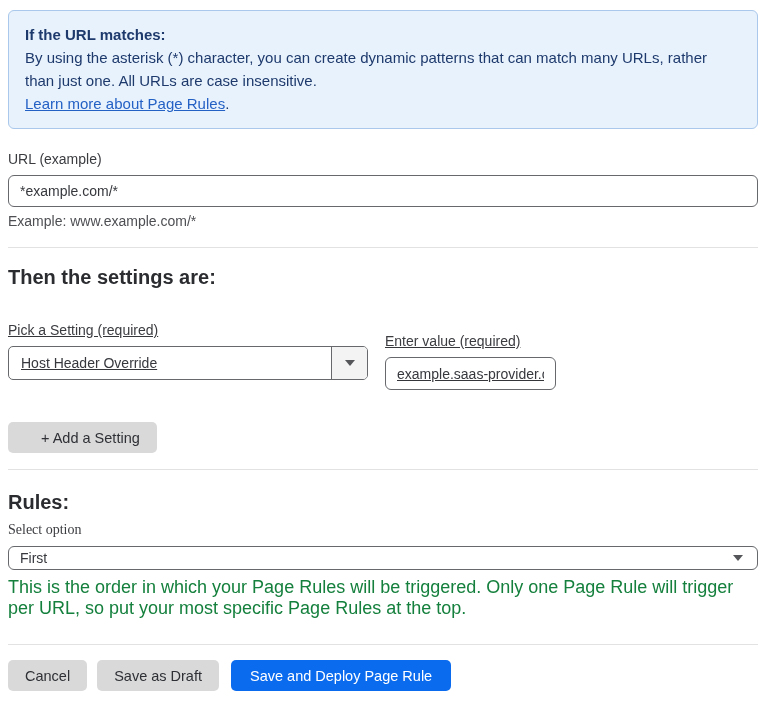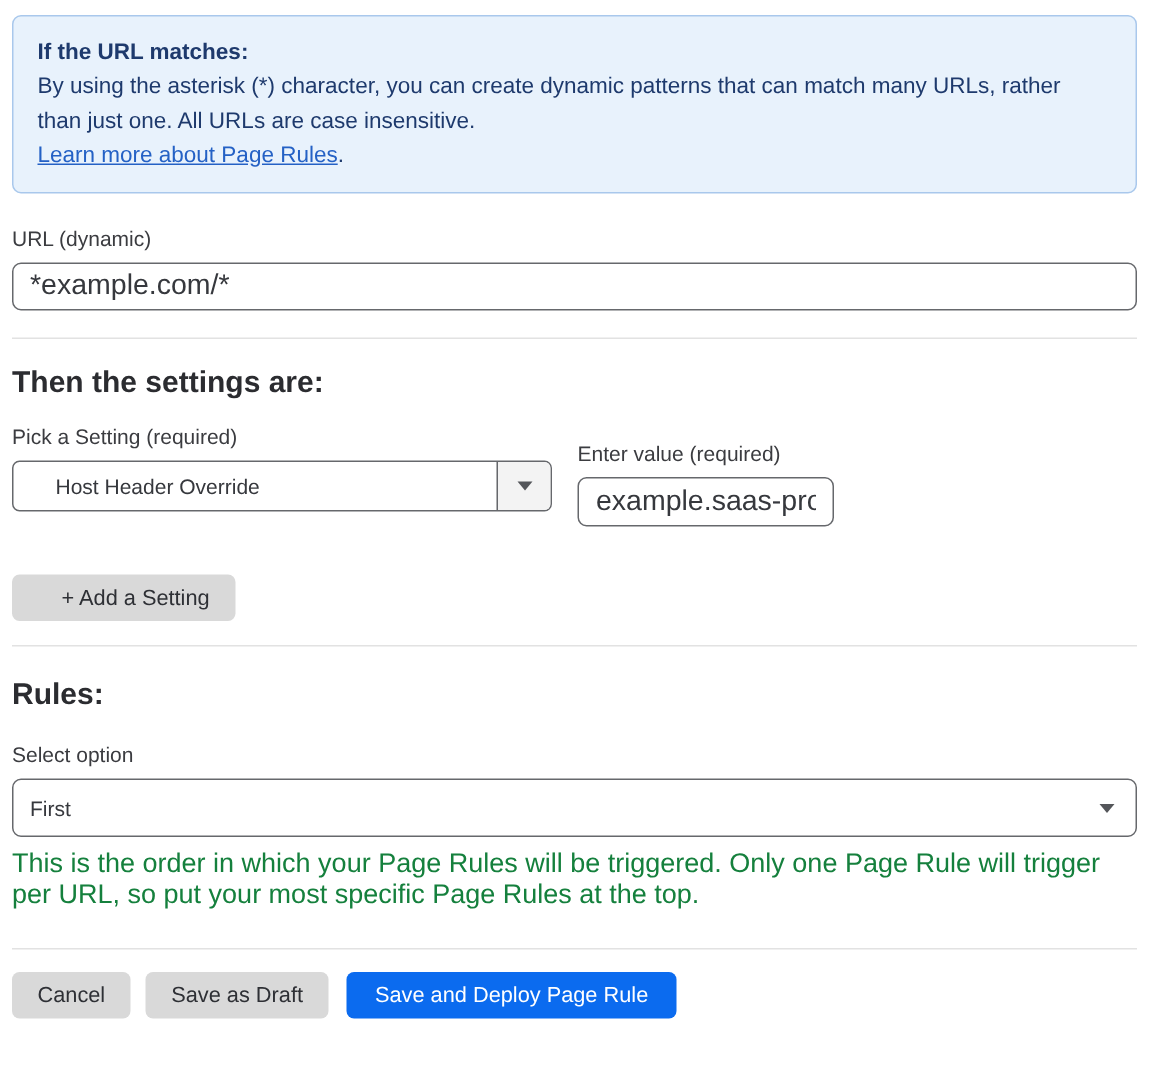--- a/index.html
+++ b/index.html
@@ -45,21 +45,21 @@
   }
 
   .text-input {
     display: block;
     width: 100%;
     height: 32px;
     border: 1px solid #66686c;
     border-radius: 6px;
     padding: 0 11px;
     font-family: inherit;
-    font-size: 19px;
+    font-size: 14px;
     color: #36383d;
     background: #fff;
     outline: none;
   }
 
   .hint-text {
     font-size: 14px;
     color: #4e4f53;
     margin-top: 6px;
   }
@@ -71,34 +71,33 @@
     margin: 0;
   }
 
   .section-heading {
     font-size: 20px;
     font-weight: bold;
     color: #2b2c30;
   }
 
   
-  .settings-row { display: flex; margin-top: 16px; }
+  .settings-row { display: flex; margin-top: 33px; text-decoration: underline; }
   .settings-col-left { width: 360px; }
   .settings-col-right { margin-left: 17px; margin-top: 11px; width: 171px; }
 
   .dropdown {
     display: flex;
     width: 360px;
     height: 34px;
     border: 1px solid #66686c;
     border-radius: 5px;
     background: #fff;
     overflow: hidden;
     cursor: pointer;
-    padding-left: 16px;
   }
   .dropdown-value {
     flex: 1;
     display: flex;
     align-items: center;
     padding: 0 12px;
     font-size: 14px;
     color: #36383d;
     white-space: nowrap;
     overflow: hidden;
@@ -133,21 +132,21 @@
     padding: 0 17px;
     cursor: pointer;
   }
   .btn-gray { background: #d9d9d9; color: #2e3035; }
   .btn-add { margin-top: 32px; padding-left: 33px; }
 
   
   .select-box {
     position: relative;
     width: 100%;
-    height: 39px;
+    height: 24px;
     border: 1px solid #66686c;
     border-radius: 6px;
     background: #fff;
     display: flex;
     align-items: center;
     padding: 0 34px 0 11px;
     font-size: 14px;
     color: #36383d;
     cursor: pointer;
   }
@@ -170,38 +169,39 @@
   .footer-actions .btn + .btn { margin-left: 10px; }
   .btn-primary { color: #ffffff; margin-left: 12px !important; padding: 0 19px; }
 
   
   .mt-url-label { margin-top: 0; }
   .sec-url { margin-top: 22px; }
   .sec-url .divider { margin-top: 18px; }
   .sec-settings { margin-top: 18px; }
   .sec-settings .divider { margin-top: 16px; }
   .sec-order { margin-top: 21px; }
-  .order-label { margin-top: 20px; }
+  .order-label { margin-top: 8px; font-family: Liberation Serif, serif; }
   .sec-order .divider { margin-top: 26px; }
 </style>
 </head>
 <body>
 
 <div class="container">
 
 
   <div class="info-box">
     <div class="info-heading">If the URL matches:</div>
     <div class="info-body">By using the asterisk (*) character, you can create dynamic patterns that can match many URLs, rather than just one. All URLs are case insensitive.</div>
     <div><a class="info-link">Learn more about Page Rules</a><span>.</span></div>
   </div>
 
   <div class="sec-url">
-    <div class="field-label mt-url-label">URL (dynamic)</div>
+    <div class="field-label mt-url-label">URL (example)</div>
     <input class="text-input" type="text" value="*example.com/*" style="">
+    <div class="hint-text">Example: www.example.com/*</div>
     <hr class="divider">
   </div>
 
   <div class="sec-settings">
     <div class="section-heading">Then the settings are:</div>
 
     <div class="settings-row">
       <div class="settings-col-left">
         <div class="field-label">Pick a Setting (required)</div>
         <div class="dropdown">

